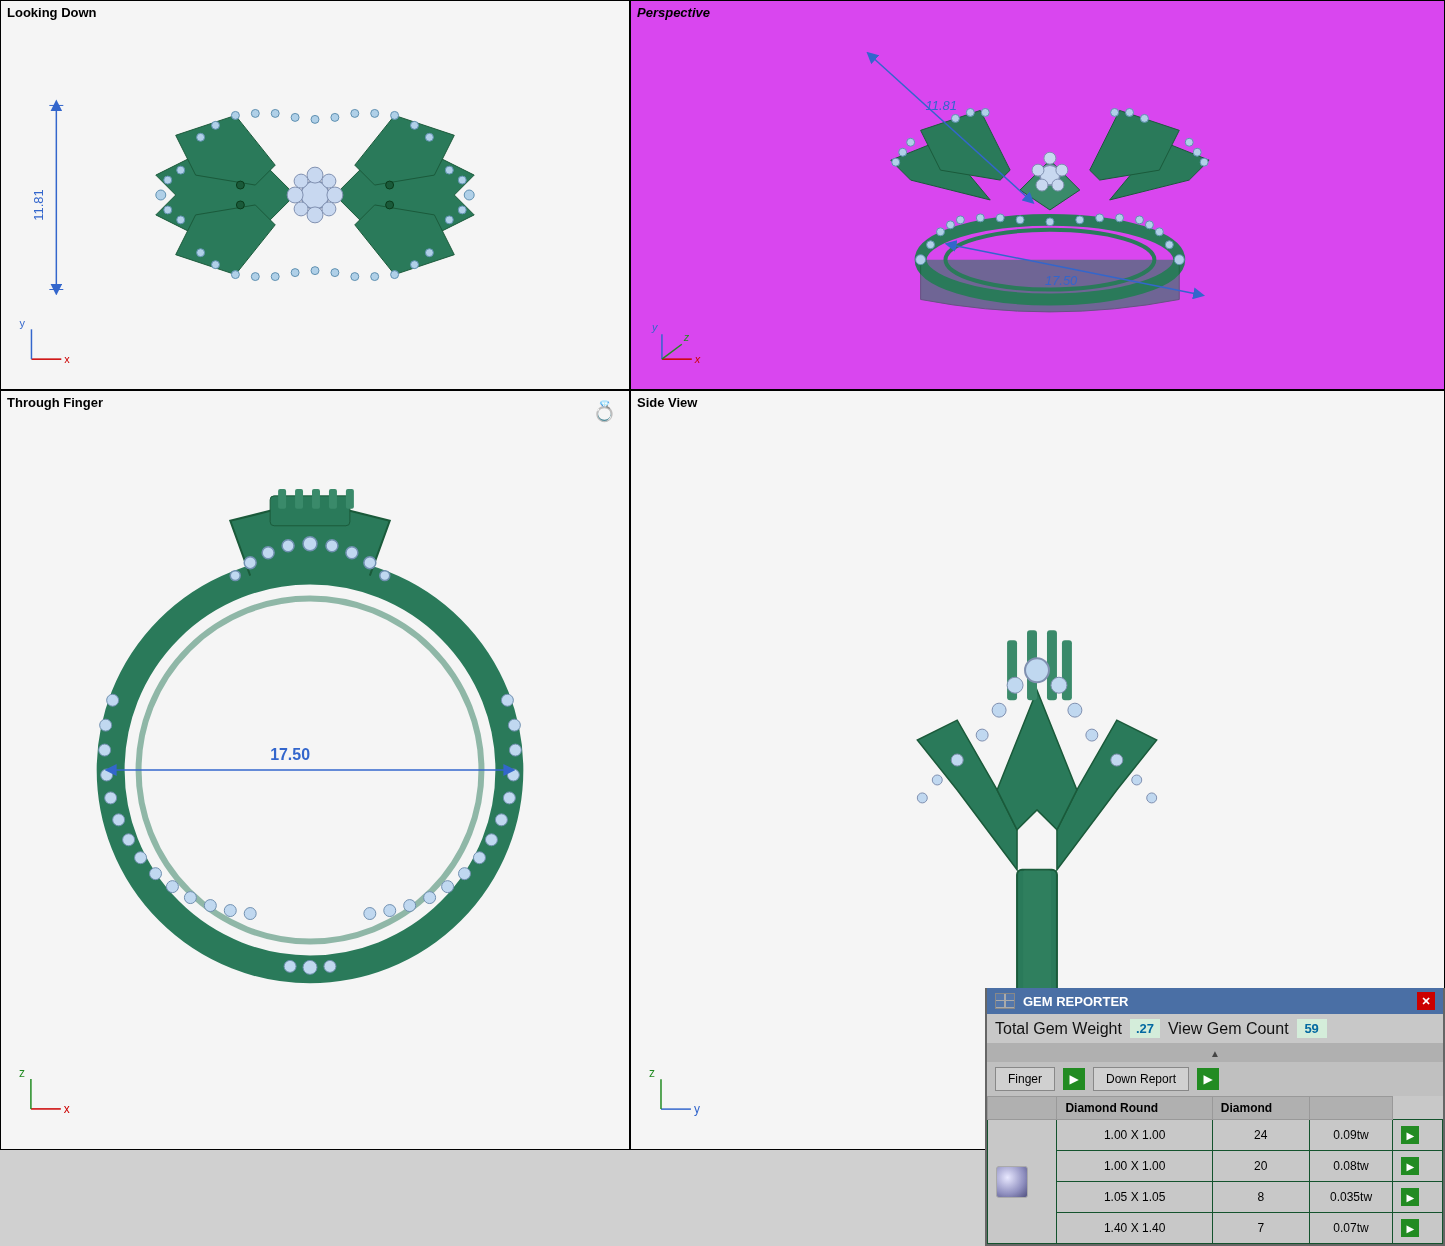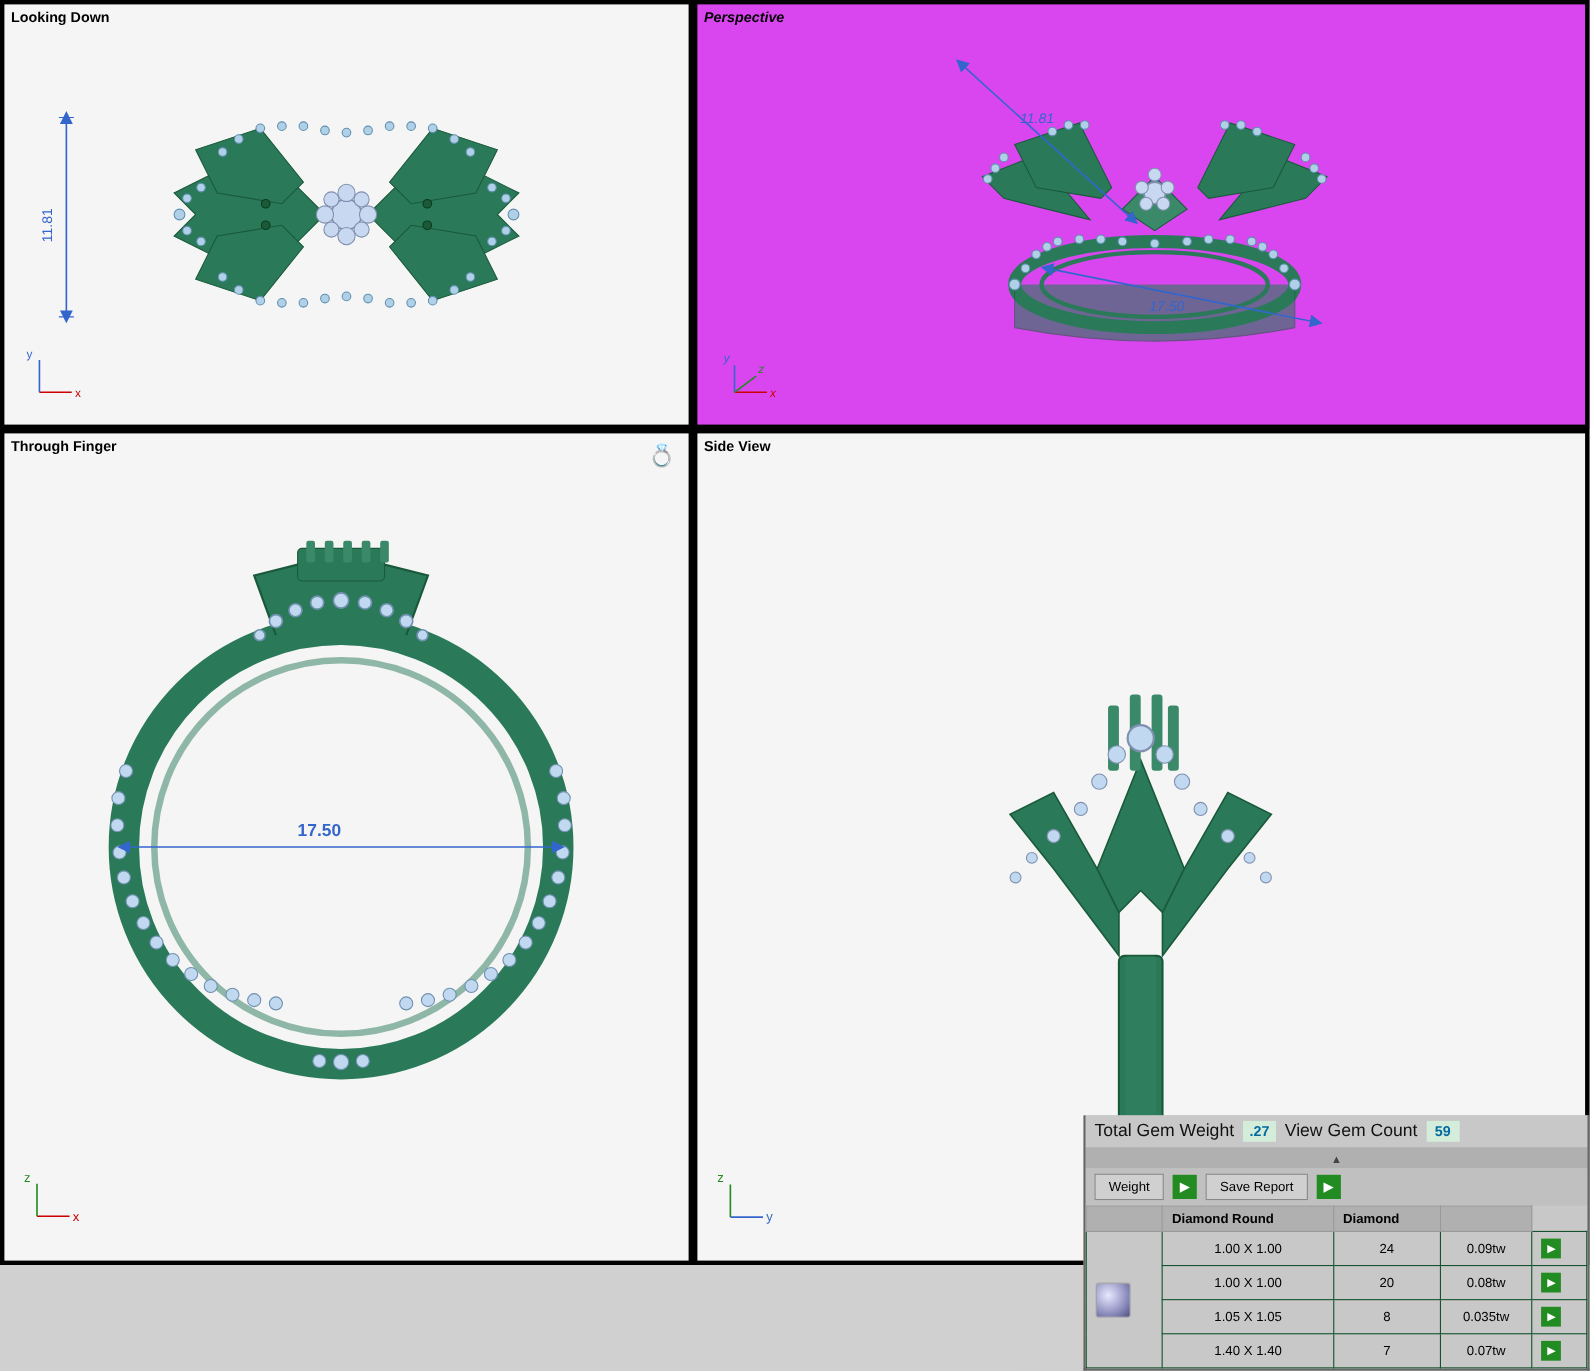--- a/index.html
+++ b/index.html
@@ -16,21 +16,21 @@
     .viewports {
       display: grid;
       grid-template-columns: 630px 815px;
       grid-template-rows: 390px 760px;
       width: 1445px;
       height: 1150px;
     }
 
     .viewport {
       background: #f0f0f0;
-      border: 4px solid #000000;
+      border: 1px solid #000000;
       position: relative;
       overflow: hidden;
     }
 
     .viewport-label {
       position: absolute;
       top: 4px;
       left: 6px;
       font-size: 13px;
       font-weight: bold;
@@ -571,36 +571,50 @@
         <line x1="0" y1="0" x2="30" y2="0" stroke="#3366cc" stroke-width="1.5"></line>
         <text x="33" y="4" fill="#3366cc" font-size="12">y</text>
         <line x1="0" y1="0" x2="0" y2="-30" stroke="#228b22" stroke-width="1.5"></line>
         <text x="-12" y="-32" fill="#228b22" font-size="12">z</text>
       </g>
     </svg>
   </div>
 </div>
 
 <div class="gem-reporter">
+  <div class="gem-reporter-titlebar">
+    <div class="gem-reporter-titlebar-left">
+      <span class="title-icon">
+        <svg width="20" height="16" viewBox="0 0 20 16">
+          <rect x="0" y="0" width="8" height="6" fill="#5577aa"></rect>
+          <rect x="0" y="7" width="8" height="6" fill="#5577aa"></rect>
+          <rect x="10" y="0" width="8" height="6" fill="#5577aa"></rect>
+          <rect x="10" y="7" width="8" height="6" fill="#5577aa"></rect>
+        </svg>
+      </span>
+      <span>GEM REPORTER</span>
+    </div>
+    <button class="close-btn">✕</button>
+  </div>
 
   <div class="gem-stats-row">
     <span class="stat-label">Total Gem Weight</span>
     <span class="stat-value">.27</span>
     <span class="stat-label">View Gem Count</span>
     <span class="stat-value">59</span>
   </div>
 
   <div class="scroll-indicator">
     <span class="scroll-arrow">▲</span>
   </div>
 
   <div class="actions-row">
-    <button class="btn-update">Weight</button>
+    <button class="btn-update">Finger</button>
     <button class="btn-play">▶</button>
-    <button class="btn-save">Save Report</button>
+    <button class="btn-save">Down Report</button>
     <button class="btn-play">▶</button>
   </div>
 
   <table class="gem-table">
     <thead>
       <tr>
         <th></th>
         <th>Diamond Round</th>
         <th>Diamond</th>
         <th></th>

